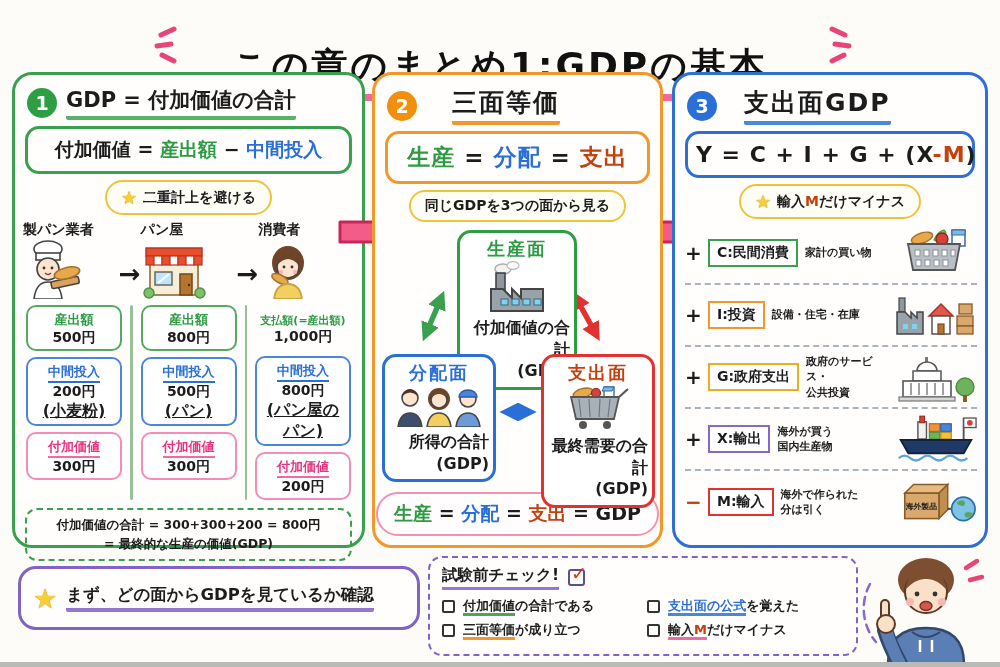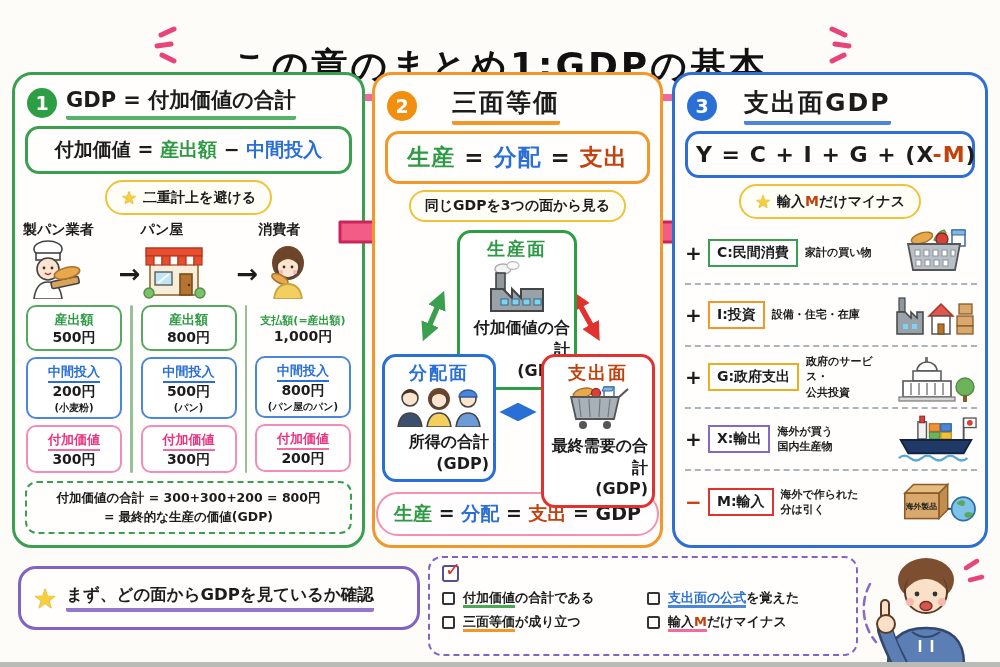--- a/index.html
+++ b/index.html
@@ -46,21 +46,21 @@
   .vals { display: flex; justify-content: space-between; padding: 2px 6px 0; }
   .vcol { width: 106px; display: flex; flex-direction: column; gap: 6px; align-items: center; }
   .vdiv { width: 2.5px; background: #74ab77; border-radius: 2px; opacity: .75; }
   .vbox { border: 2px solid; border-radius: 10px; padding: 2px 4px; text-align: center; width: 96px; background: #fff; }
   .vbox.green { border-color: #55aa5f; } .vbox.blue { border-color: #4b87d9; } .vbox.pink { border-color: #f48cb8; }
   .vbox .lbl { font-size: 13px; display: inline-block; }
   .vbox.green .lbl { color: #2e9b44; }
   .vbox.blue .lbl { color: #2a6fd6; border-bottom: 2px solid #2a6fd6; }
   .vbox.pink .lbl { color: #e8337f; border-bottom: 2px solid #f06ba0; }
   .vbox .val { font-size: 14px; }
-  .vbox .note { font-size: 10px; }
+  .vbox .note { font-size: 16px; text-decoration: underline; }
   .vbox.nobox { border-color: transparent; background: transparent; padding: 2px 0; width: 104px; }
   .vbox.nobox .lbl { color: #2e9b44; font-size: 11px; }
   .summary { margin: 8px 10px 0; border: 2.5px dashed #3aa04f; border-radius: 12px; padding: 5px 4px; text-align: center; font-size: 12.5px; line-height: 1.55; }
 
   
   .diagram { position: relative; height: 252px; margin-top: 6px; }
   .node { position: absolute; border: 3px solid; border-radius: 14px; text-align: center; padding: 4px 4px 5px; background: #fff; }
   .node .nlabel { font-size: 18px; letter-spacing: 2px; }
   .node .nsub { font-size: 16px; line-height: 1.35; color: #1c1c1c; text-align: right; }
   #node-prod { left: 82px; top: 2px; width: 120px; border-color: #2e9e44; }
@@ -460,20 +460,21 @@
     </div>
   </section>
 
   <div class="tip">
     <span class="star">★</span>
     <span class="tip-text">まず、どの面からGDPを見ているか確認</span>
   </div>
 
   <div class="checkpanel">
     <div class="check-title-row">
+      <span class="check-title">試験前チェック!</span>
       <span class="bigbox">
           <span class="mark">✓</span>
         </span>
     </div>
     <div class="check-grid">
       <div class="check-item">
         <span class="cb"></span>
         <span><span class="u-green">付加価値</span><span>の合計である</span></span>
       </div>
       <div class="check-item">

